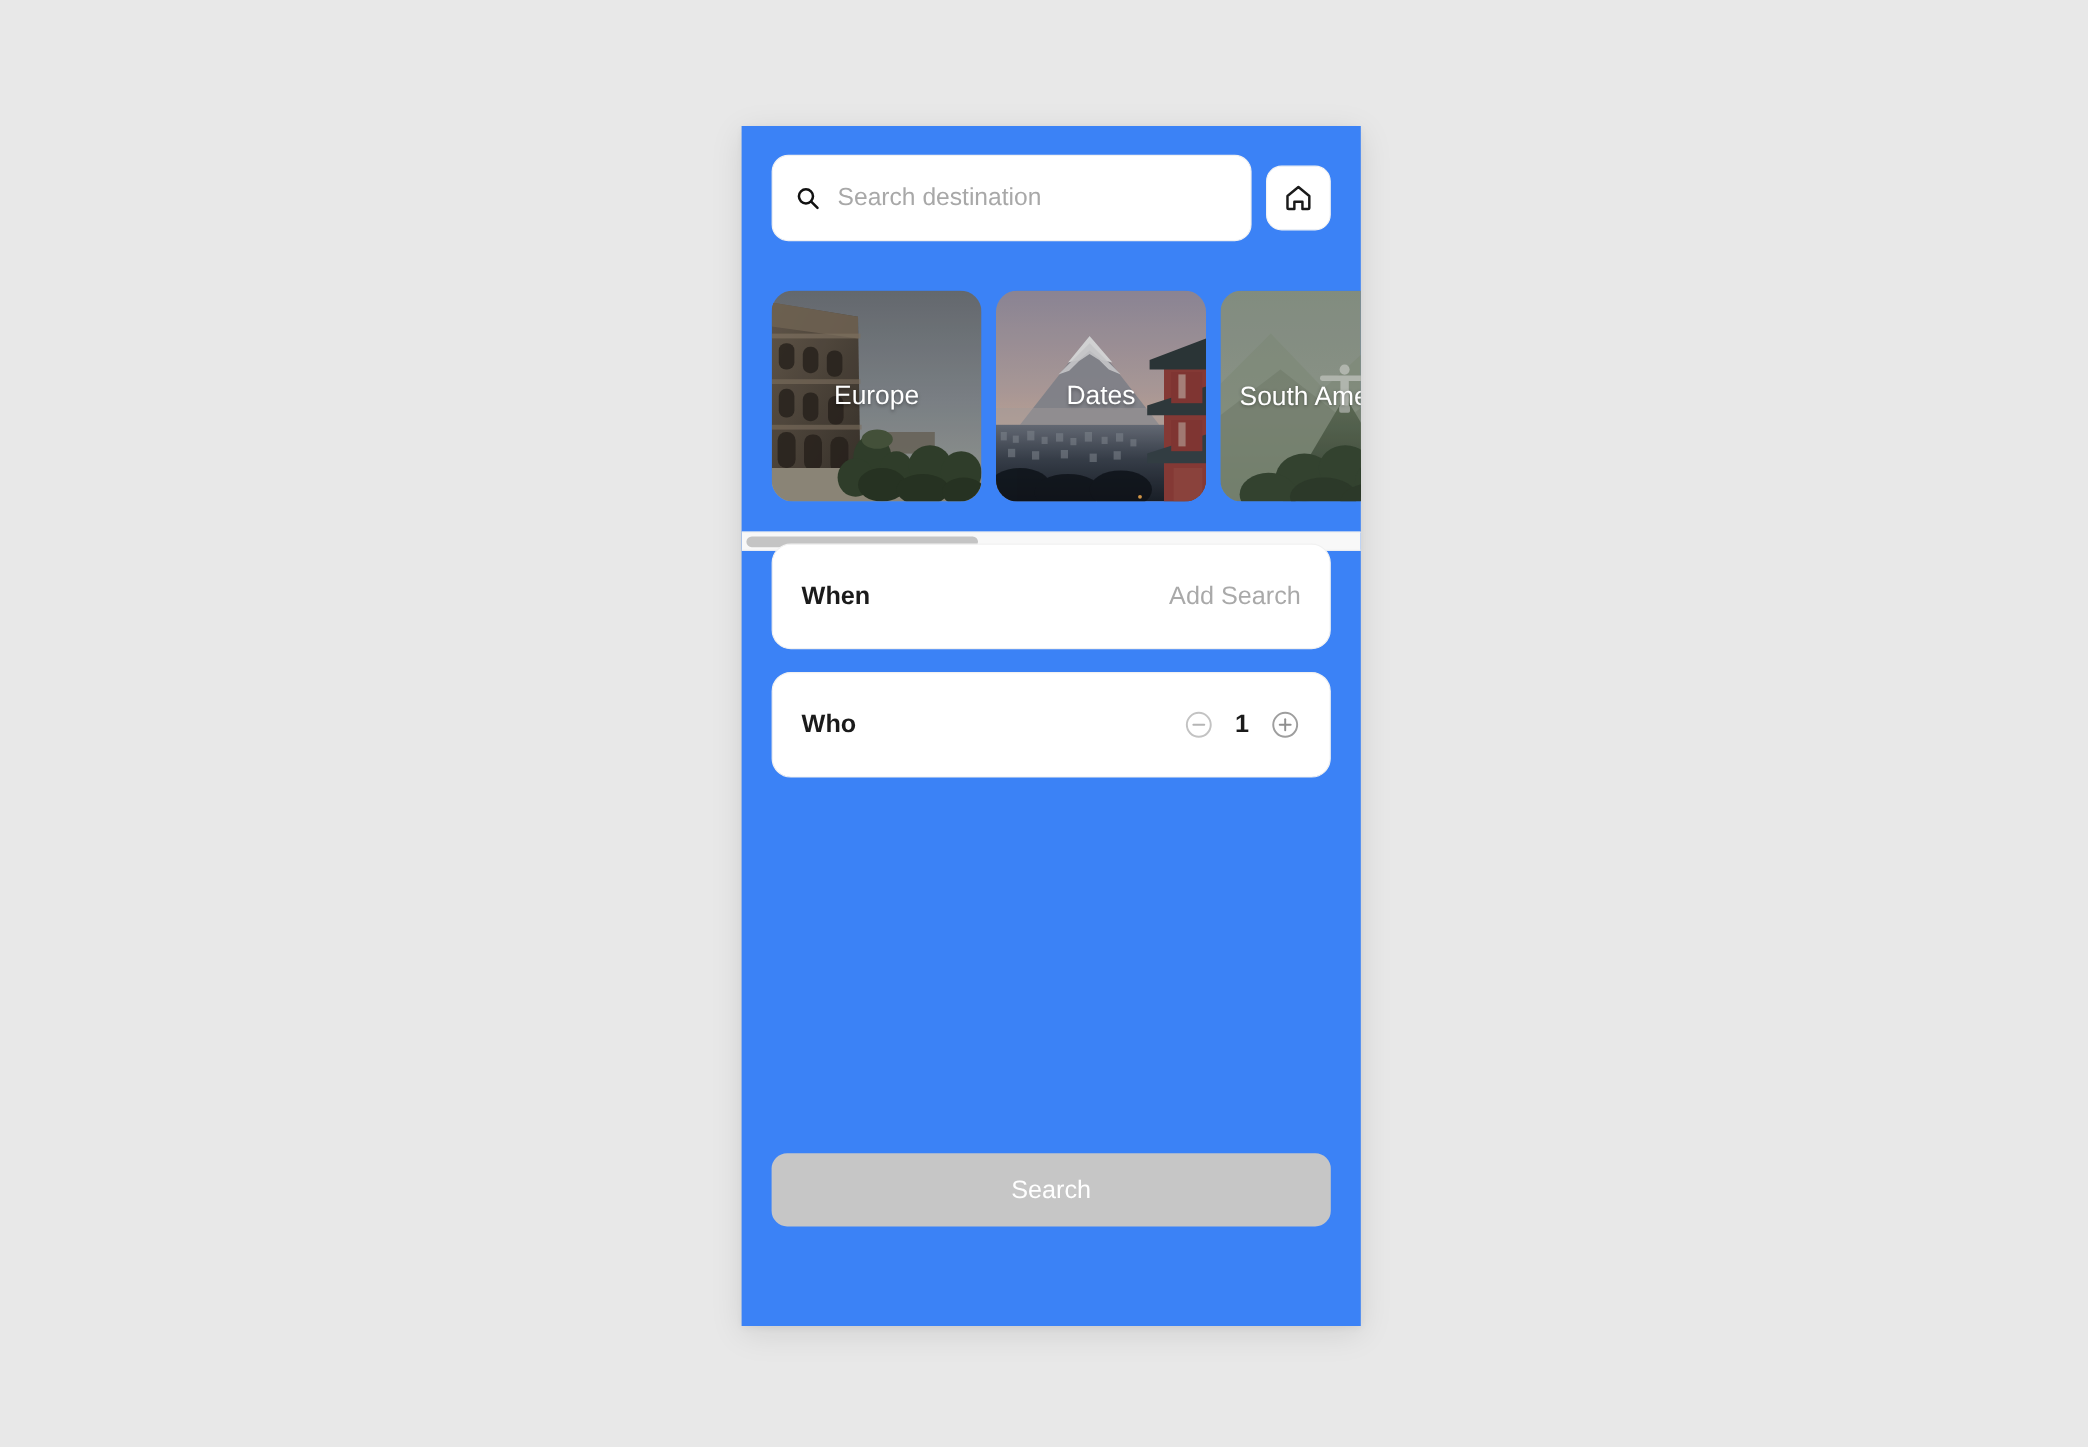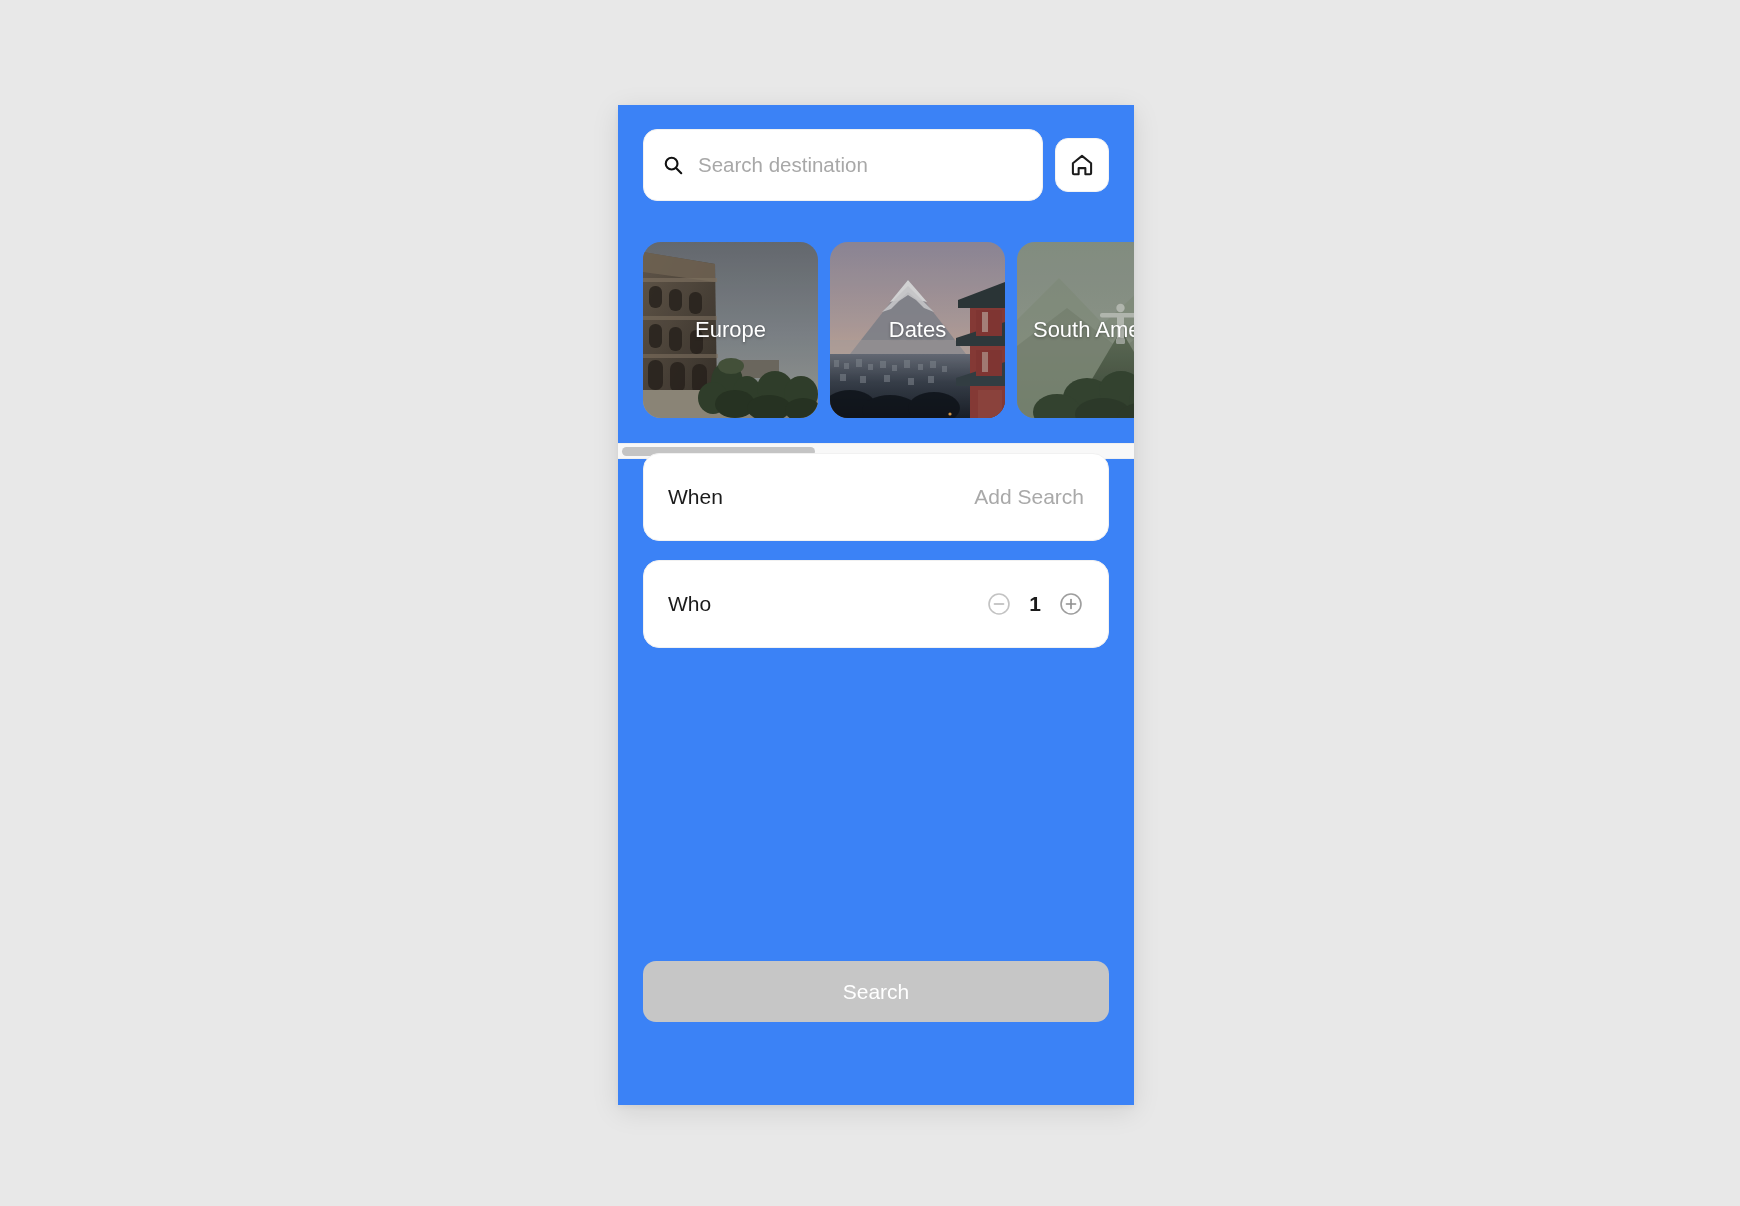--- a/index.html
+++ b/index.html
@@ -175,21 +175,21 @@
     align-items: center;
     justify-content: space-between;
     padding: 0 24px;
     cursor: pointer;
   }
   #when-card { top: 348px; }
   #who-card  { top: 455px; }
 
   .field-label {
     font-size: 21px;
-    font-weight: normal;
+    font-weight: bold;
     color: #1b1b1b;
   }
   .field-value {
     font-size: 21px;
     color: #a9a9a9;
   }
 
   
   #guest-stepper {
     display: flex;

